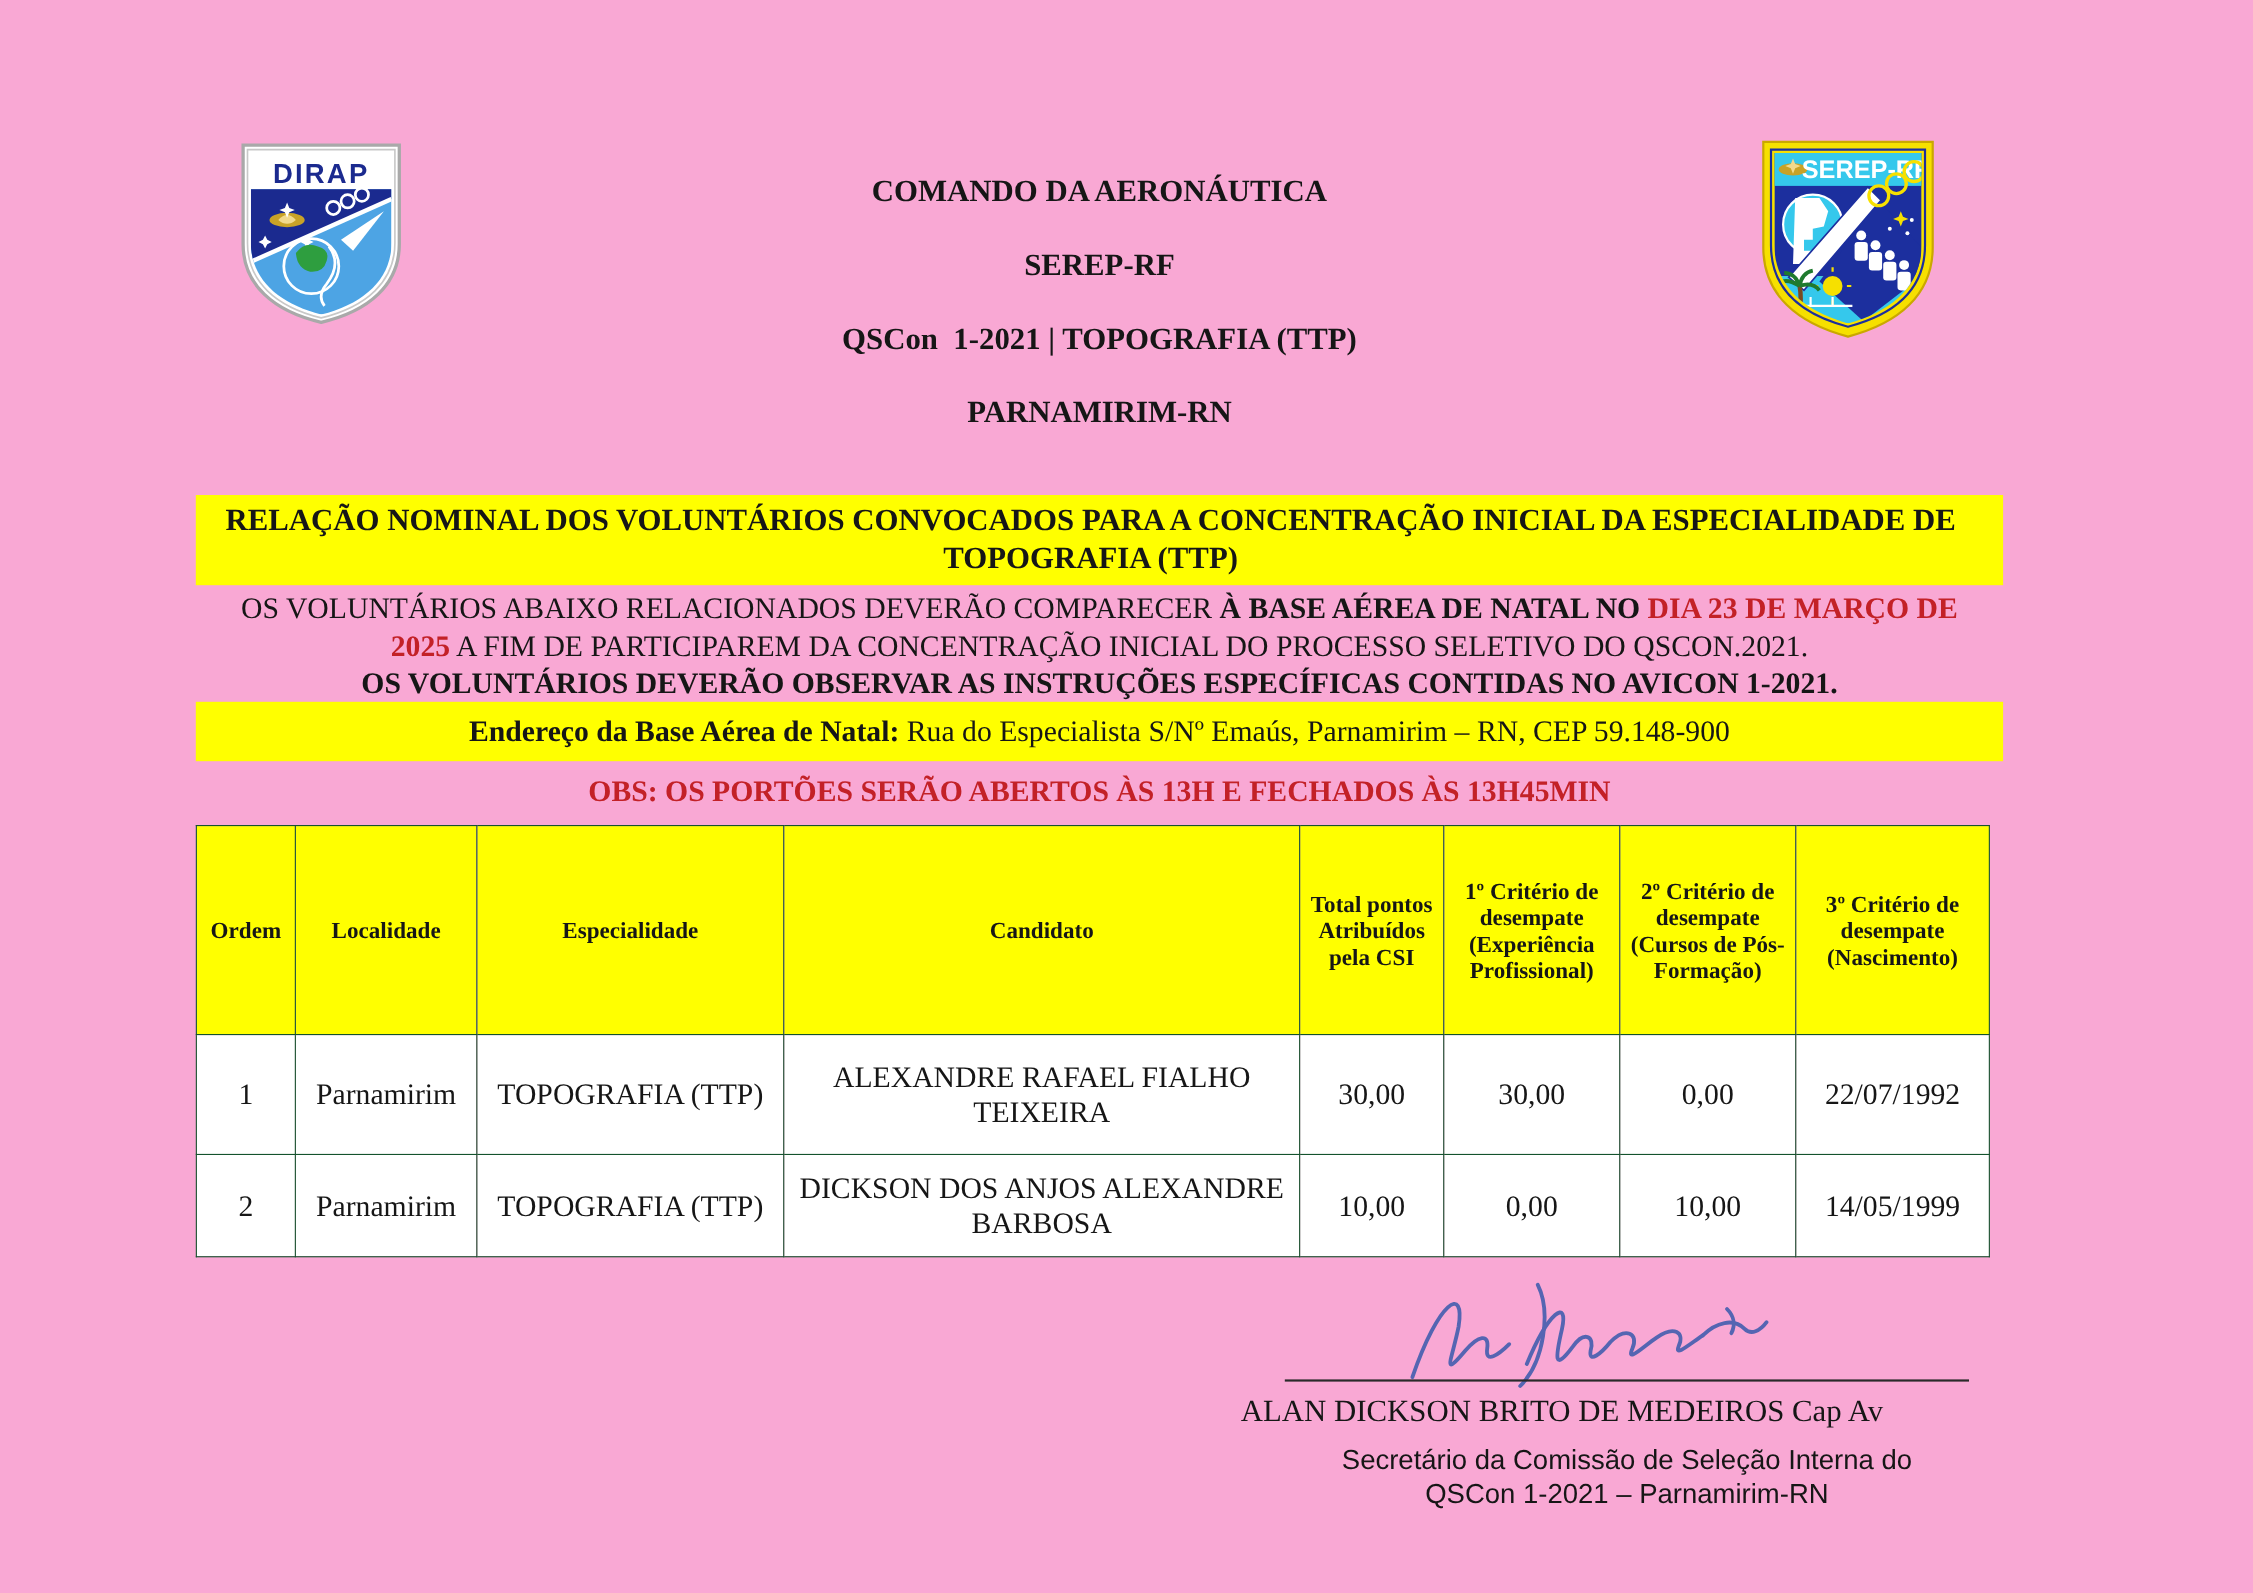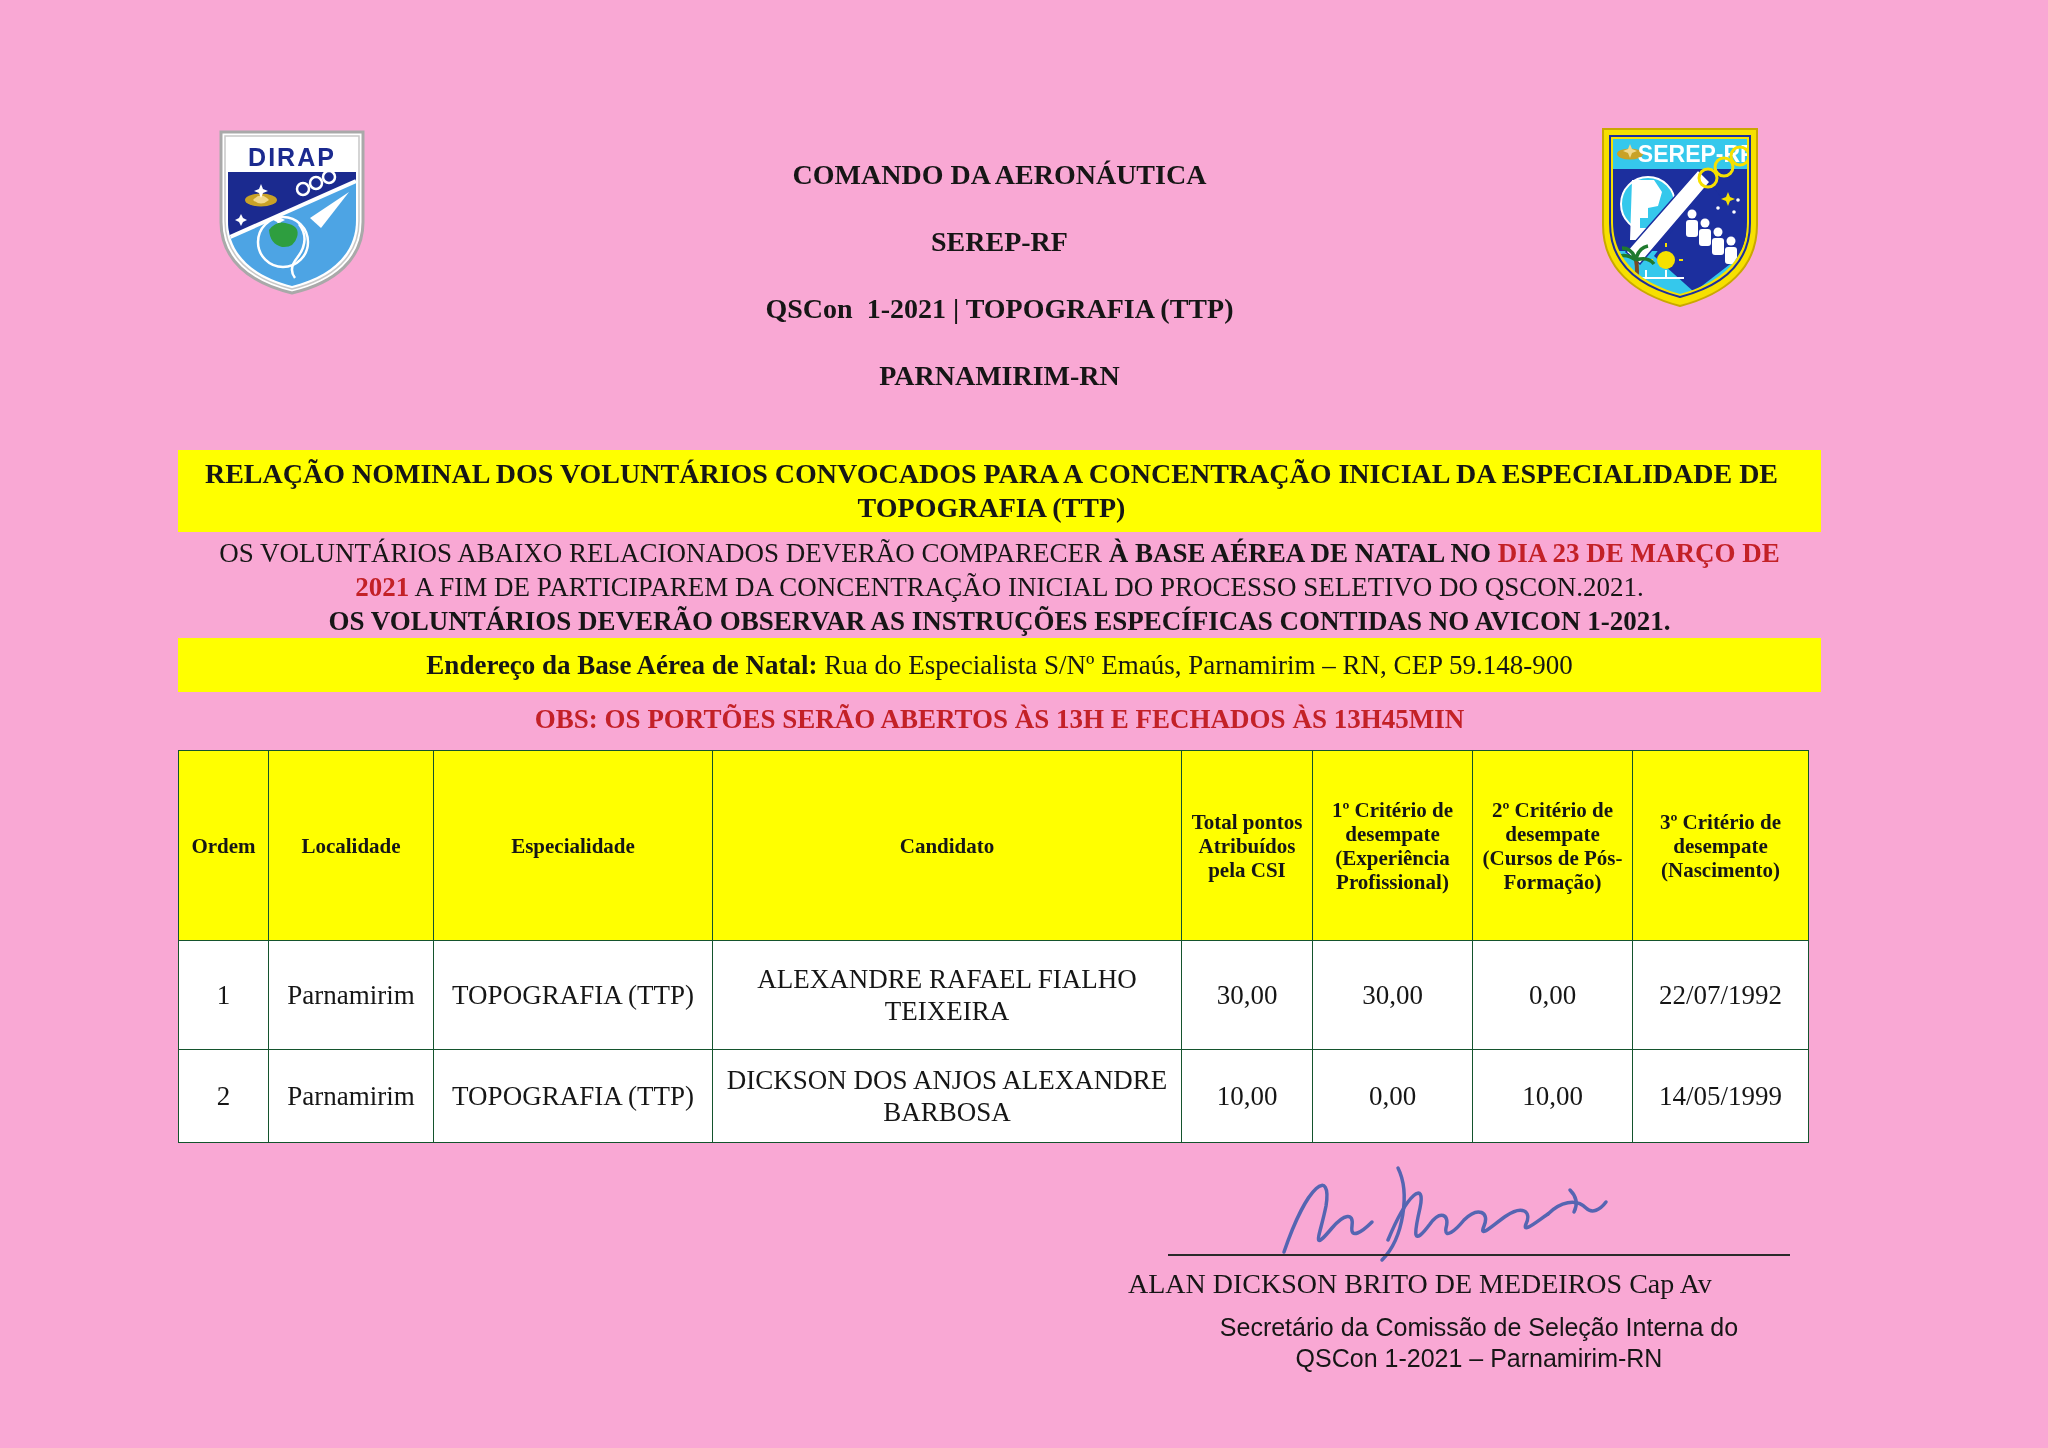--- a/index.html
+++ b/index.html
@@ -187,21 +187,21 @@
     <div class="hdr-line">COMANDO DA AERONÁUTICA</div>
     <div class="hdr-line">SEREP-RF</div>
     <div class="hdr-line">QSCon  1-2021 | TOPOGRAFIA (TTP)</div>
     <div class="hdr-line">PARNAMIRIM-RN</div>
   </div>
 
   <div class="abs band title-band">RELAÇÃO NOMINAL DOS VOLUNTÁRIOS CONVOCADOS PARA A CONCENTRAÇÃO INICIAL DA ESPECIALIDADE DE TOPOGRAFIA (TTP)</div>
 
   <div class="abs notice">
     <div><span>OS VOLUNTÁRIOS ABAIXO RELACIONADOS DEVERÃO COMPARECER </span><span class="bold">À BASE AÉREA DE NATAL</span><span class="bold"> NO </span><span class="red">DIA 23 DE MARÇO DE</span></div>
-    <div><span class="red">2021</span><span> A FIM DE PARTICIPAREM DA CONCENTRAÇÃO INICIAL DO PROCESSO SELETIVO DO QSCON.2021.</span></div>
+    <div><span class="red">2025</span><span> A FIM DE PARTICIPAREM DA CONCENTRAÇÃO INICIAL DO PROCESSO SELETIVO DO QSCON.2021.</span></div>
     <div class="bold">OS VOLUNTÁRIOS DEVERÃO OBSERVAR AS INSTRUÇÕES ESPECÍFICAS CONTIDAS NO AVICON 1-2021.</div>
   </div>
 
   <div class="abs band addr-band">
     <b>Endereço da Base Aérea de Natal:</b><span> Rua do Especialista S/Nº Emaús, Parnamirim – RN, CEP 59.148-900</span>
   </div>
 
   <div class="abs obs">OBS: OS PORTÕES SERÃO ABERTOS ÀS 13H E FECHADOS ÀS 13H45MIN</div>
 
   <table class="roster">

